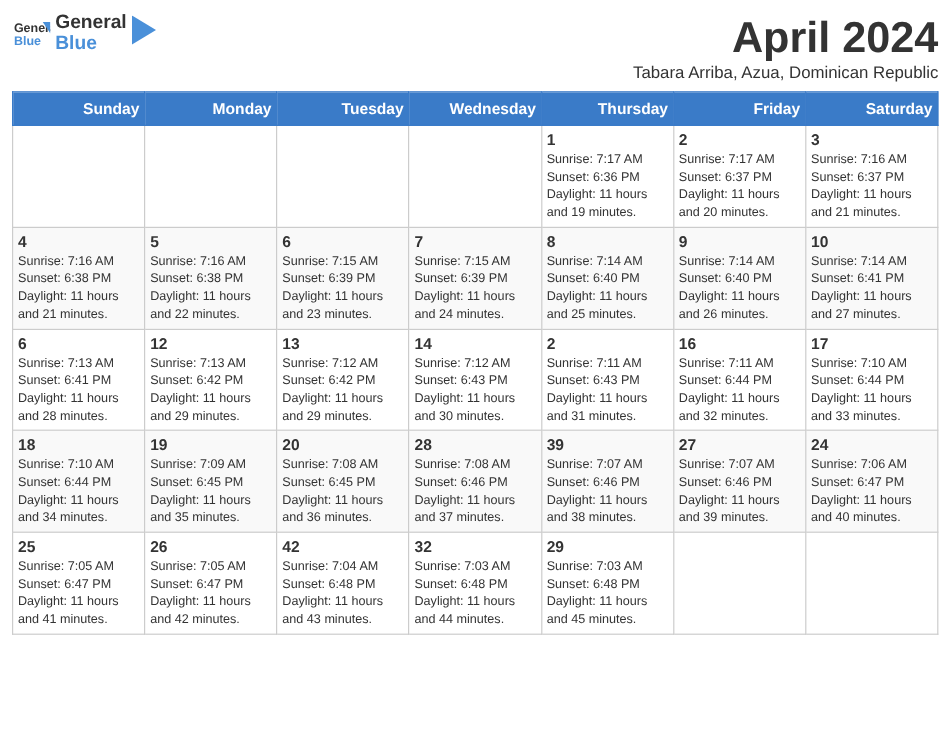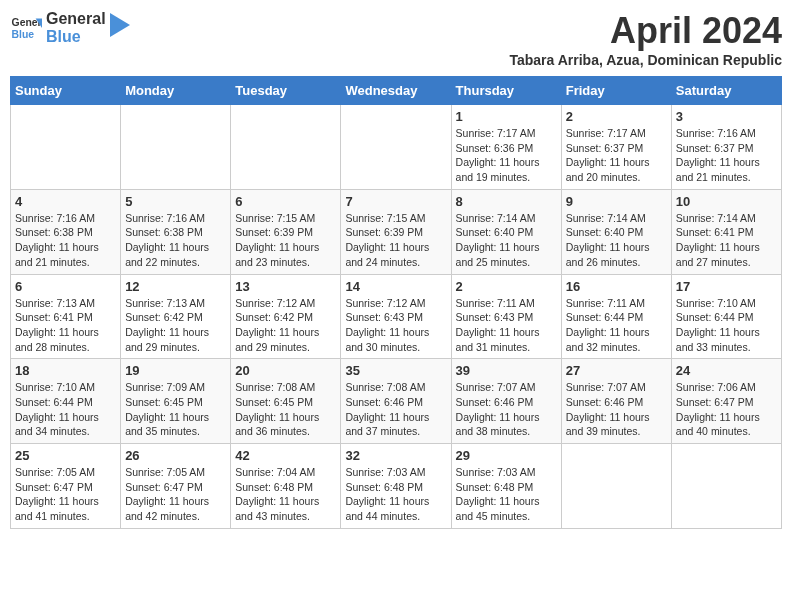--- a/index.html
+++ b/index.html
@@ -29,32 +29,32 @@
       text-align: right;
     }
     .cal-title {
       font-size: 36px;
       font-weight: bold;
       color: #333;
     }
     .cal-subtitle {
       font-size: 14px;
       color: #333;
-      font-weight: bold;
+      font-weight: normal;
     }
     table {
       width: 100%;
       border-collapse: collapse;
       font-size: 11px;
     }
     thead tr th {
       background-color: #3a7bc8;
       color: #fff;
       padding: 6px 4px;
-      text-align: left;
+      text-align: right;
       font-size: 13px;
       font-weight: bold;
       border: 1px solid #3a7bc8;
     }
     tbody tr td {
       border: 1px solid #ccc;
       vertical-align: top;
       padding: 4px;
       height: 80px;
       width: calc(100% / 7);
@@ -203,21 +203,21 @@
         </td>
         <td>
           <span class="day-num">19</span>
           <div class="day-info">Sunrise: 7:09 AM<br>Sunset: 6:45 PM<br>Daylight: 11 hours and 35 minutes.</div>
         </td>
         <td>
           <span class="day-num">20</span>
           <div class="day-info">Sunrise: 7:08 AM<br>Sunset: 6:45 PM<br>Daylight: 11 hours and 36 minutes.</div>
         </td>
         <td>
-          <span class="day-num">35</span>
+          <span class="day-num">28</span>
           <div class="day-info">Sunrise: 7:08 AM<br>Sunset: 6:46 PM<br>Daylight: 11 hours and 37 minutes.</div>
         </td>
         <td>
           <span class="day-num">39</span>
           <div class="day-info">Sunrise: 7:07 AM<br>Sunset: 6:46 PM<br>Daylight: 11 hours and 38 minutes.</div>
         </td>
         <td>
           <span class="day-num">27</span>
           <div class="day-info">Sunrise: 7:07 AM<br>Sunset: 6:46 PM<br>Daylight: 11 hours and 39 minutes.</div>
         </td>

